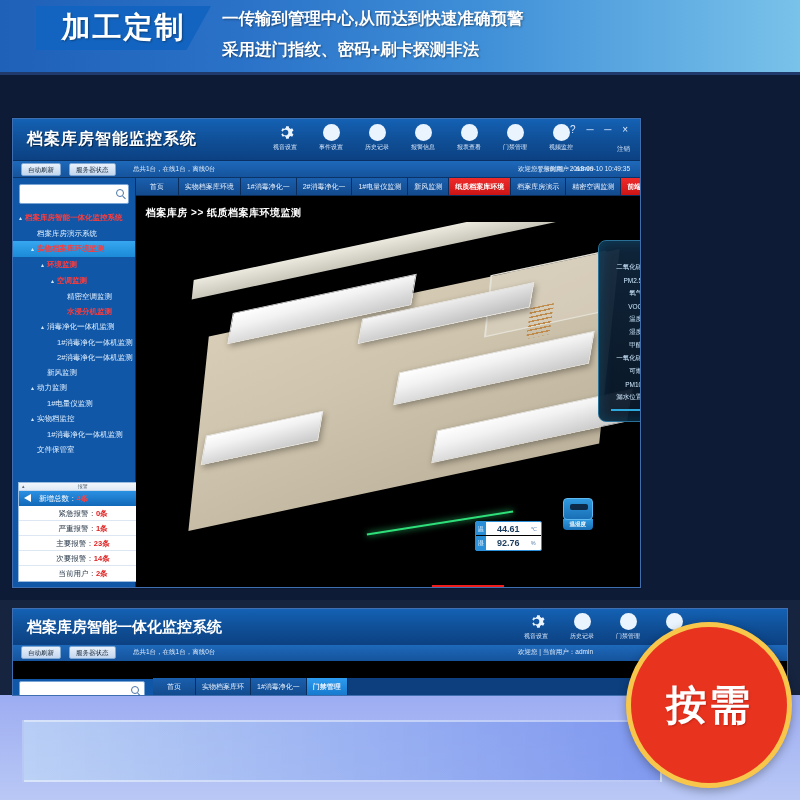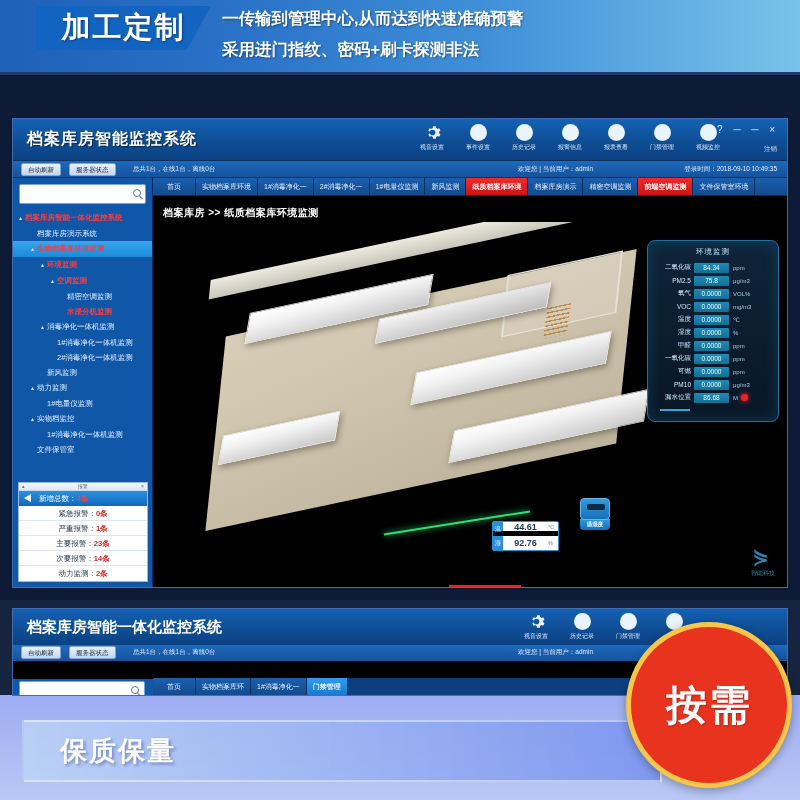--- a/index.html
+++ b/index.html
@@ -39,21 +39,21 @@
     background:#0e1b36;
     border-top:3px solid #1f3a6b;
   }
   .dark-frame2 {
     position:absolute; left:0; top:600px; width:800px; height:95px;
     background:#16243f;
   }
 
   
   .app-window {
-    position:absolute; left:12px; top:118px; width:776px; height:470px;
+    position:absolute; left:12px; top:118px; width:629px; height:470px;
     background:#e5e5e5; border:1px solid #3f6fb0;
     box-shadow:0 0 0 1px #0a1730;
     overflow:hidden;
   }
   .titlebar {
     position:relative; height:42px;
     background:linear-gradient(180deg,#1461b4 0%,#0f4e95 55%,#0c4183 100%);
     border-bottom:1px solid #083063;
   }
   .app-title {
@@ -209,21 +209,21 @@
     position:absolute; left:230px; top:300px; width:148px; height:2px;
     background:#2fe07a; transform:rotate(-9deg); box-shadow:0 0 6px #2fe07a;
   }
 
   
   .th-readout {
     position:absolute; left:339px; top:299px; width:67px;
     background:#fff; border:1.5px solid #2b8fd8; border-radius:2px;
     box-shadow:0 1px 3px rgba(0,0,0,.5);
   }
-  .th-row { display:flex; height:14px; align-items:center; border-bottom:5px solid #000000; }
+  .th-row { display:flex; height:14px; align-items:center; border-bottom:1px solid #000000; }
   .th-row:last-child { border-bottom:0; }
   .th-k { width:10px; background:#2b8fd8; color:#fff; font-size:6px; text-align:center; height:100%; line-height:14px; }
   .th-v { flex:1; text-align:center; font-size:9px; color:#1a3b5c; font-weight:bold; }
   .th-u { width:10px; font-size:5.5px; color:#5580a8; }
 
   .sensor {
     position:absolute; width:34px; cursor:pointer;
   }
   .sensor .chip {
     width:30px; height:22px; margin:0 auto;
@@ -425,21 +425,21 @@
         </div>
         <div class="alarm-title">
           <span class="spk"></span>
           <span>新增总数：</span><b>4条</b>
         </div>
         <div id="alarm-rows">
             <div class="alarm-row"><span>紧急报警：</span><b>0条</b></div>
             <div class="alarm-row"><span>严重报警：</span><b>1条</b></div>
             <div class="alarm-row"><span>主要报警：</span><b>23条</b></div>
             <div class="alarm-row"><span>次要报警：</span><b>14条</b></div>
-            <div class="alarm-row"><span>动力监测：</span><b>2条</b></div>
+            <div class="alarm-row"><span>当前用户：</span><b>2条</b></div>
           </div>
       </div>
     </div>
 
     <div class="content">
       <div class="tabbar" id="tabbar">
           <div class="tab home">首页</div>
           <div class="tab">实物档案库环境</div>
           <div class="tab">1#消毒净化一</div>
           <div class="tab">2#消毒净化一</div>
@@ -596,18 +596,17 @@
   <div class="tabbar2" id="tabbar2" style="margin-left:140px;width:636px;">
       <div class="tab2" style="padding: 0px 14px;">首页</div>
       <div class="tab2">实物档案库环</div>
       <div class="tab2">1#消毒净化一</div>
       <div class="tab2 active">门禁管理</div>
       <div style="flex: 1 1 0%; background: rgb(13, 63, 126);"></div>
     </div>
 </div>
 
 <div class="promo-bottom">
-  <span>保质保量</span>
 </div>
 
 <div class="seal">
   <span>按需</span>
 </div>
 
 </body></html>

